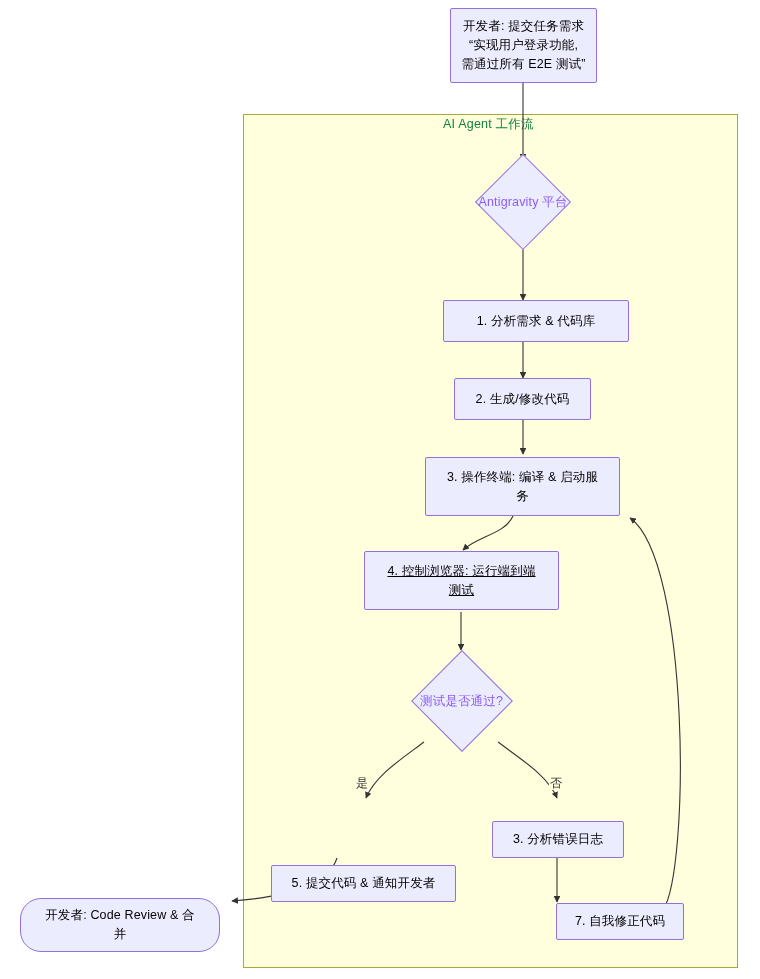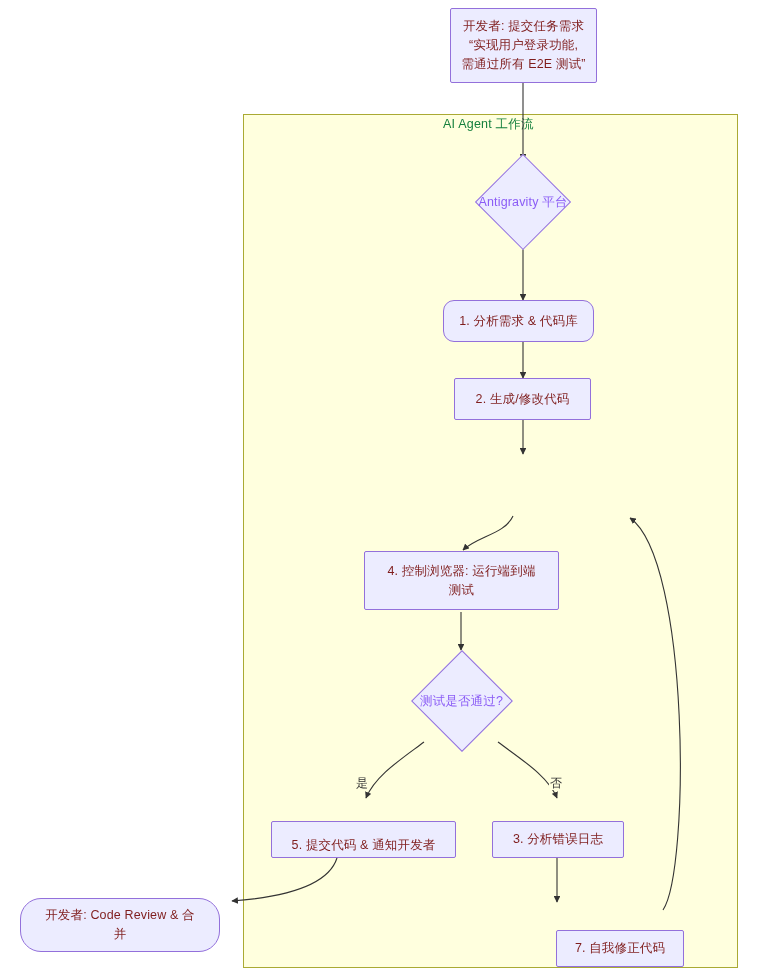--- a/index.html
+++ b/index.html
@@ -45,21 +45,21 @@
     box-sizing: border-box;
     background: #ececff;
     border: 1px solid #9370db;
     border-radius: 2px;
     display: flex;
     align-items: center;
     justify-content: center;
     text-align: center;
     font-size: 12.5px;
     line-height: 19px;
-    color: #7f1d1d;
+    color: #000000;
     padding: 2px 6px;
     letter-spacing: .15px;
   }
   .node-text {
     display: block;
     white-space: pre-line;
   }
   .diamond-wrap {
     position: absolute;
     display: flex;
@@ -128,52 +128,56 @@
     <span class="node-text">开发者: 提交任务需求
 “实现用户登录功能,
 需通过所有 E2E 测试”</span>
   </div>
 
   <div class="diamond-wrap" style="left:450px; top:156px; width:146px; height:92px;">
     <div class="diamond-shape" style="width:66px; height:66px;"></div>
     <span class="diamond-label">Antigravity 平台</span>
   </div>
 
-  <div class="node" style="left:443px; top:300px; width:151px; height:42px;border-radius:11px;">
+  <div class="node" style="left:443px; top:300px; width:186px; height:42px;">
     <span class="node-text">1. 分析需求 &amp; 代码库</span>
   </div>
 
   <div class="node" style="left:454px; top:378px; width:137px; height:42px;">
     <span class="node-text">2. 生成/修改代码</span>
   </div>
 
+  <div class="node" style="left:425px; top:457px; width:195px; height:59px;">
+    <span class="node-text">3. 操作终端: 编译 &amp; 启动服
+务</span>
+  </div>
 
-  <div class="node" style="left:364px; top:551px; width:195px; height:59px;">
+  <div class="node" style="left:364px; top:551px; width:195px; height:59px;text-decoration:underline;">
     <span class="node-text">4. 控制浏览器: 运行端到端
 测试</span>
   </div>
 
   <div class="diamond-wrap" style="left:389px; top:651px; width:145px; height:99px;">
     <div class="diamond-shape" style="width:70px; height:70px;"></div>
     <span class="diamond-label">测试是否通过?</span>
   </div>
 
   <div class="edge-label" style="left:355px; top:776px;">是</div>
 
   <div class="edge-label" style="left:549px; top:776px;">否</div>
 
-  <div class="node" style="left:271px; top:821px; width:185px; height:37px;align-items:flex-end;">
+  <div class="node" style="left:271px; top:865px; width:185px; height:37px;">
     <span class="node-text">5. 提交代码 &amp; 通知开发者</span>
   </div>
 
   <div class="node" style="left:492px; top:821px; width:132px; height:37px;">
     <span class="node-text">3. 分析错误日志</span>
   </div>
 
-  <div class="node" style="left:556px; top:903px; width:128px; height:37px;margin-top:27px;">
+  <div class="node" style="left:556px; top:903px; width:128px; height:37px;">
     <span class="node-text">7. 自我修正代码</span>
   </div>
 
   <div class="node" style="left:20px; top:898px; width:200px; height:54px;border-radius:21px;">
     <span class="node-text">开发者: Code Review &amp; 合
 并</span>
   </div>
 
 </div>
 

